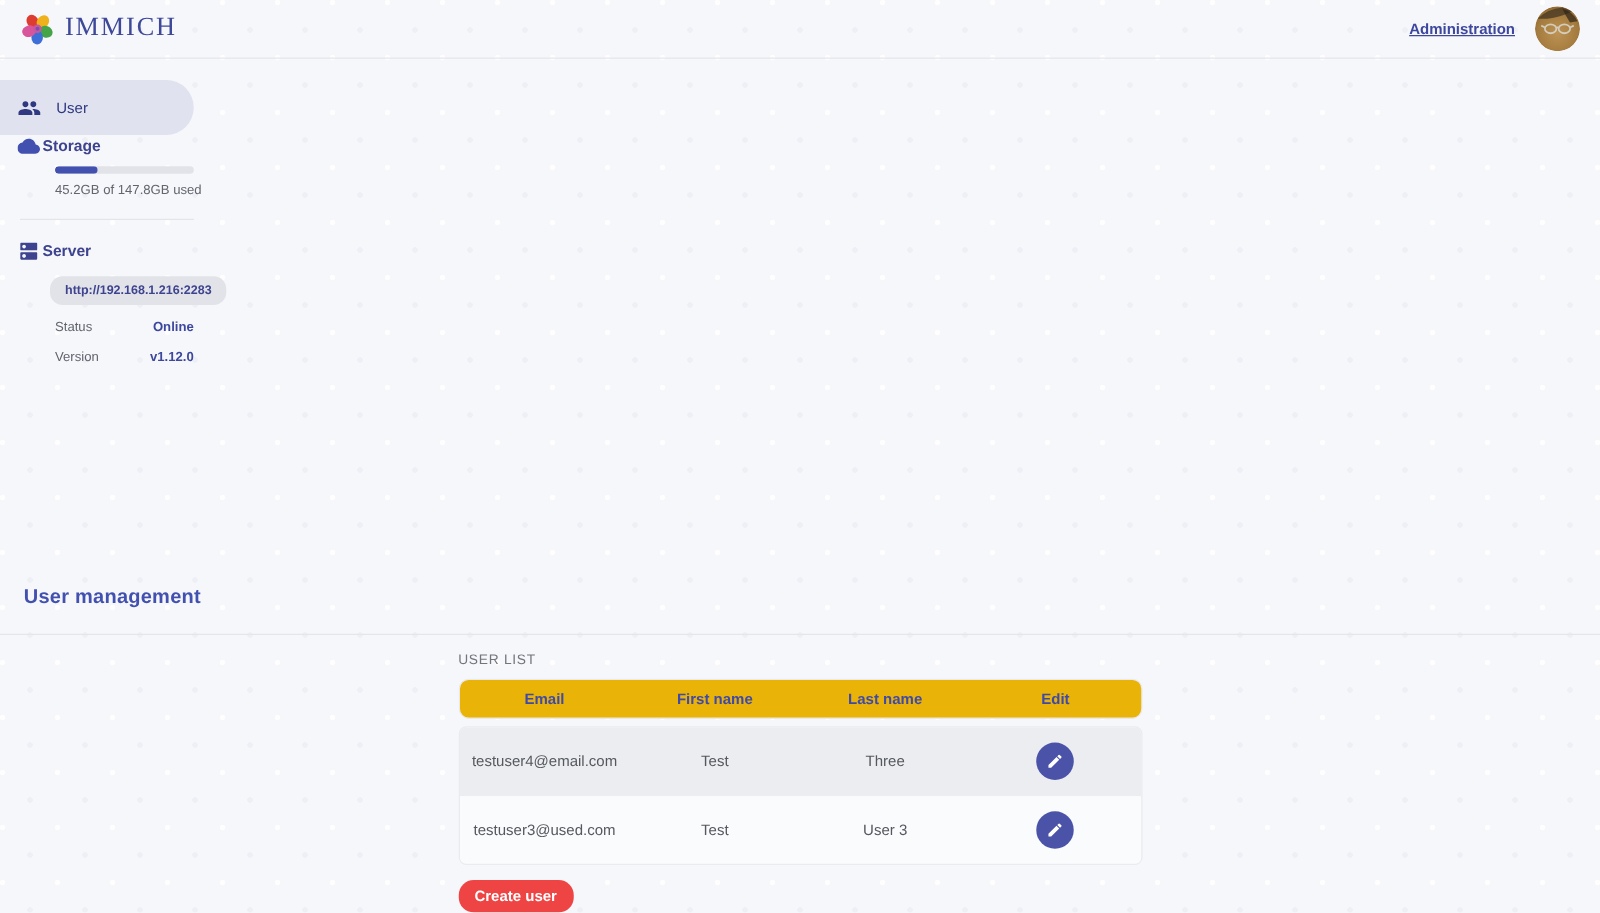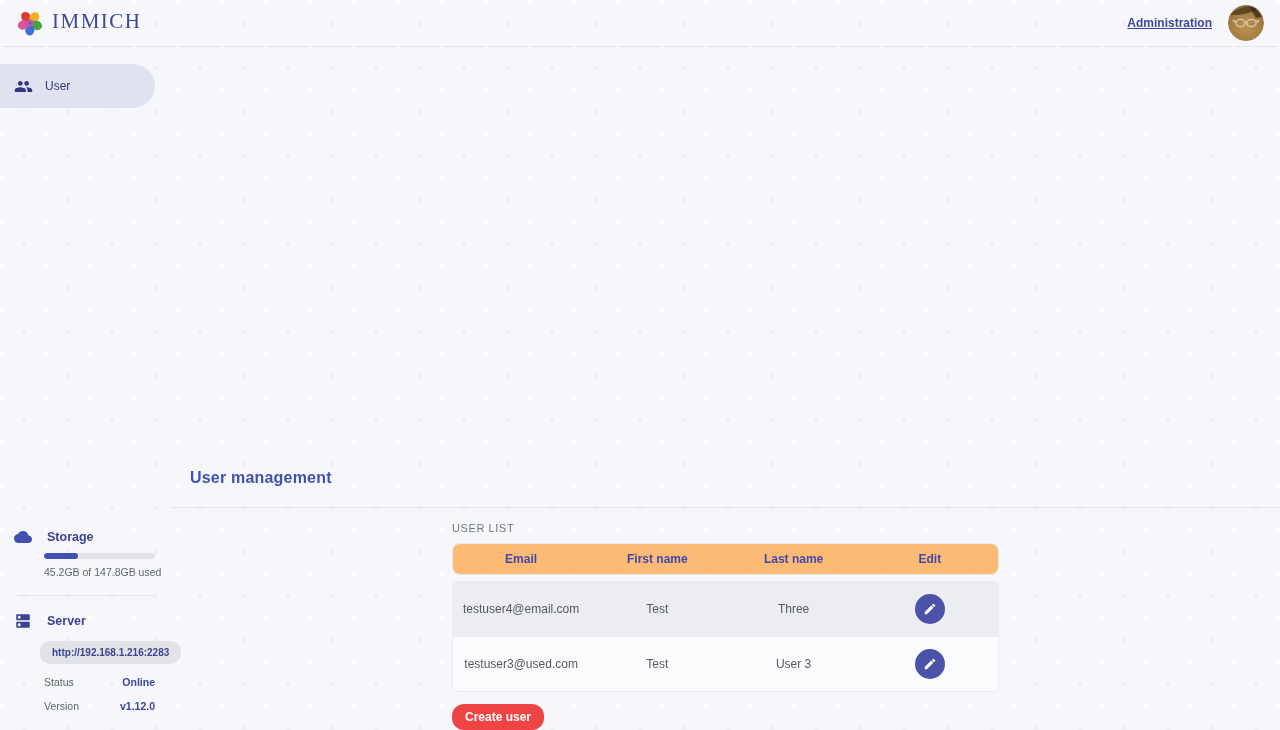--- a/index.html
+++ b/index.html
@@ -32,35 +32,35 @@
   }
   .search-box::placeholder { color: #9a9ca4; }
   .nav-right { margin-left: auto; display: flex; align-items: center; gap: 16px; padding-right: 16px; }
   .admin-link {
     font-size: 12px; font-weight: 700; color: #3d479e;
     text-decoration: underline; cursor: pointer;
   }
   .avatar { width: 36px; height: 36px; border-radius: 50%; overflow: hidden; cursor: pointer; display: block; }
 
   
-  .app-body { display: flex; height: 683px; }
+  .app-body { display: flex; height: 683px; flex-direction: column; }
   .sidebar { width: 171px; display: flex; flex-direction: column; flex-shrink: 0; }
   .content { flex: 1; display: flex; flex-direction: column; justify-content: flex-end; }
 
   
   .side-item {
     margin-top: 17px; width: 155px; height: 44px;
     background: #e0e3ef; border-radius: 0 25px 25px 0;
     display: flex; align-items: center; gap: 12px; padding-left: 14px;
     cursor: pointer;
   }
   .side-item-label { font-size: 12px; font-weight: 500; color: #2f3880; }
 
   .side-footer { margin-top: auto; padding: 0 0 18px 14px; }
-  .foot-head { display: flex; align-items: center; gap: 15px; }
+  .foot-head { display: flex; align-items: center; gap: 2px; }
   .foot-title { font-size: 12.5px; font-weight: 700; color: #3d438f; }
   .foot-indent { padding-left: 30px; }
   .progress-track {
     margin-top: 7px; width: 111px; height: 6px; border-radius: 3px; background: #e2e3e8;
     overflow: hidden;
   }
   .progress-fill { height: 100%; background: #4250af; border-radius: 3px; }
   .usage-text { margin-top: 7px; font-size: 10.5px; color: #62656e; }
   .side-divider { margin: 17px 16px 16px 2px; border: none; border-top: 1px solid #e4e5ea; }
   .server-url-pill {
@@ -76,21 +76,21 @@
     height: 59px; display: flex; align-items: center; padding-left: 19px;
     border-bottom: 1px solid #e4e6ec;
   }
   .page-title { font-size: 16px; font-weight: 600; color: #4250af; letter-spacing: 0.2px; }
 
   .main-area { padding-top: 14px; }
   .table-wrap { width: 547px; margin: 0 auto; }
   .section-label { font-size: 11px; font-weight: 500; color: #73757d; letter-spacing: 0.6px; }
 
   .thead-card {
-    margin-top: 9px; height: 32px; background: #fdba74;
+    margin-top: 9px; height: 32px; background: #eab308;
     border: 1px solid #e9eaee; border-radius: 8px;
     display: flex; align-items: center;
   }
   .th-cell { flex: 1; text-align: center; font-size: 12px; font-weight: 600; color: #3f4aa8; }
 
   .rows-card {
     margin-top: 6px; border: 1px solid #eaebef; border-radius: 6px; overflow: hidden;
   }
   .t-row { height: 54.5px; display: flex; align-items: center; }
   .t-row:nth-child(odd) { background: #ebedf0; }

